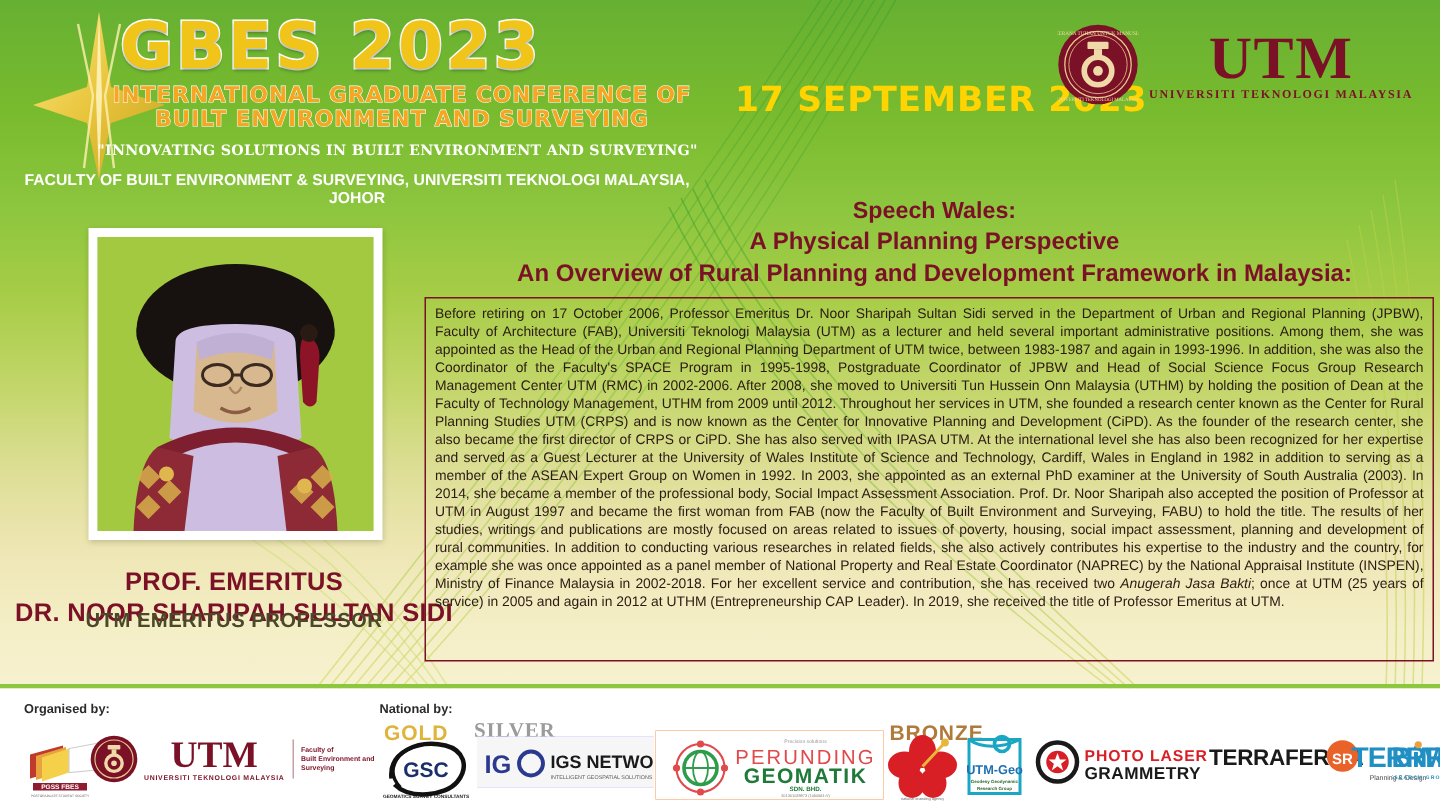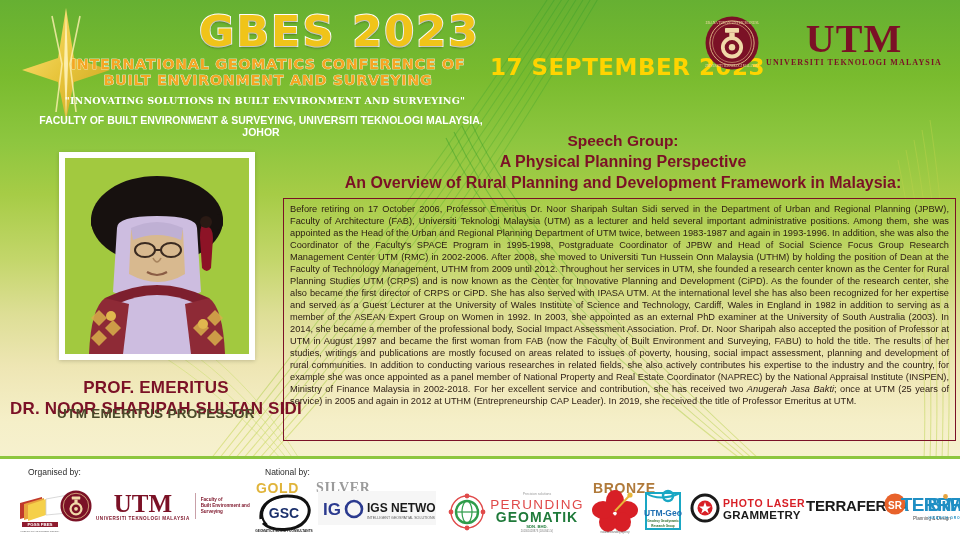--- a/index.html
+++ b/index.html
@@ -28,21 +28,21 @@
 
   
   .swoosh{ position:absolute; top:0; left:0; width:960px; height:460px; pointer-events:none; }
 
   
   .emblem{ position:absolute; left:22px; top:8px; width:88px; height:112px; }
 
   
   .gbes-title{
     position:absolute; left:80px; top:6px; width:400px;
-    text-align:right;
+    text-align:left;
     font-size:43px; font-weight:bold; letter-spacing:2px;
     font-family:"DejaVu Sans", sans-serif;
     color:#f0c419;
     -webkit-text-stroke:2px #ffffff;
     paint-order:stroke fill;
     text-shadow:0 2px 2px rgba(0,0,0,.25);
   }
   .gbes-sub1{
     position:absolute; left:48px; top:56px; width:440px;
     text-align:center;
@@ -54,21 +54,21 @@
     paint-order:stroke fill;
   }
   .gbes-sub2{
     position:absolute; left:40px; top:95px; width:450px;
     text-align:center;
     font-size:9.5px; font-weight:bold; letter-spacing:.2px;
     font-family:"DejaVu Serif", serif;
     color:#ffffff;
   }
   .gbes-sub3{
-    position:absolute; left:26px; top:114px; width:470px;
+    position:absolute; left:3px; top:114px; width:470px;
     text-align:center;
     font-size:10.5px; font-weight:bold;
     color:#ffffff;
   }
   .date{
     position:absolute; left:490px; top:54px;
     font-size:23px; font-weight:bold; letter-spacing:.5px;
     color:#ffd400;
     font-family:"DejaVu Sans", sans-serif;
   }
@@ -130,21 +130,21 @@
   
   .divider{
     position:absolute; left:0; top:456px; width:960px; height:3px;
     background:#8dc63f;
   }
   .footer{
     position:absolute; left:0; top:459px; width:960px; height:81px;
     background:#ffffff;
   }
   .f-label{
-    position:absolute; font-size:8.5px; font-weight:normal; color:#2b2b2b;margin-left:12px;
+    position:absolute; font-size:8.5px; font-weight:bold; color:#2b2b2b;
   }
   .tier{ position:absolute; font-size:14px; font-weight:bold; letter-spacing:.6px; }
   .tier.gold{ color:#e0b43a; }
   .tier.silver{ color:#9b9b9b;font-family:Liberation Serif, serif; }
   .tier.bronze{ color:#b07a3a; }
 
   .logo{ position:absolute; display:flex; align-items:center; }
 
   
   .lt{ font-family:"Liberation Sans", sans-serif; font-weight:bold; }
@@ -202,21 +202,21 @@
       </linearGradient>
     </defs>
     <path d="M44,0 L52,50 L88,62 L52,74 L44,112 L36,74 L0,62 L36,50 Z" fill="url(#gd)"></path>
     <path d="M44,0 L46,56 L44,112 L42,56 Z" fill="#fff4c0" opacity="0.85"></path>
     <path d="M30,8 L40,56 L34,104" stroke="#fff0b0" stroke-width="1.6" fill="none" opacity="0.8"></path>
     <path d="M58,8 L48,56 L54,104" stroke="#fff0b0" stroke-width="1.6" fill="none" opacity="0.8"></path>
   </svg>
 
   <div class="gbes-title">GBES 2023</div>
   <div class="gbes-sub1">
-    <div>INTERNATIONAL GEOMATICS CONFERENCE OF</div>
+    <div>INTERNATIONAL GRADUATE CONFERENCE OF</div>
     <div>BUILT ENVIRONMENT AND SURVEYING</div>
   </div>
   <div class="gbes-sub2">"INNOVATING SOLUTIONS IN BUILT ENVIRONMENT AND SURVEYING"</div>
   <div class="gbes-sub3">FACULTY OF BUILT ENVIRONMENT &amp; SURVEYING, UNIVERSITI TEKNOLOGI MALAYSIA, JOHOR</div>
   <div class="date">17 SEPTEMBER 2023</div>
 
   <div class="utm-head">
     <svg class="utm-seal" viewBox="0 0 100 100">
       <circle cx="50" cy="50" r="49" fill="#7b1126"></circle>
       <circle cx="50" cy="50" r="41" fill="none" stroke="#e8c98f" stroke-width="1.6"></circle>
@@ -268,21 +268,21 @@
     </div>
   </div>
 
   <div class="speaker-name">
     <div>PROF. EMERITUS</div>
     <div>DR. NOOR SHARIPAH SULTAN SIDI</div>
   </div>
   <div class="speaker-role">UTM EMERITUS PROFESSOR</div>
 
   <div class="speech-block">
-    <div class="speech-label">Speech Group:</div>
+    <div class="speech-label">Speech Wales:</div>
     <div class="speech-line">A Physical Planning Perspective</div>
     <div class="speech-line">An Overview of Rural Planning and Development Framework in Malaysia:</div>
   </div>
 
   <div class="bio"><span>Before retiring on 17 October 2006, Professor Emeritus Dr. Noor Sharipah Sultan Sidi served in the Department of Urban and Regional Planning (JPBW), Faculty of Architecture (FAB), Universiti Teknologi Malaysia (UTM) as a lecturer and held several important administrative positions. Among them, she was appointed as the Head of the Urban and Regional Planning Department of UTM twice, between 1983-1987 and again in 1993-1996. In addition, she was also the Coordinator of the Faculty's SPACE Program in 1995-1998, Postgraduate Coordinator of JPBW and Head of Social Science Focus Group Research Management Center UTM (RMC) in 2002-2006. After 2008, she moved to Universiti Tun Hussein Onn Malaysia (UTHM) by holding the position of Dean at the Faculty of Technology Management, UTHM from 2009 until 2012. Throughout her services in UTM, she founded a research center known as the Center for Rural Planning Studies UTM (CRPS) and is now known as the Center for Innovative Planning and Development (CiPD). As the founder of the research center, she also became the first director of CRPS or CiPD. She has also served with IPASA UTM. At the international level she has also been recognized for her expertise and served as a Guest Lecturer at the University of Wales Institute of Science and Technology, Cardiff, Wales in England in 1982 in addition to serving as a member of the ASEAN Expert Group on Women in 1992. In 2003, she appointed as an external PhD examiner at the University of South Australia (2003). In 2014, she became a member of the professional body, Social Impact Assessment Association. Prof. Dr. Noor Sharipah also accepted the position of Professor at UTM in August 1997 and became the first woman from FAB (now the Faculty of Built Environment and Surveying, FABU) to hold the title. The results of her studies, writings and publications are mostly focused on areas related to issues of poverty, housing, social impact assessment, planning and development of rural communities. In addition to conducting various researches in related fields, she also actively contributes his expertise to the industry and the country, for example she was once appointed as a panel member of National Property and Real Estate Coordinator (NAPREC) by the National Appraisal Institute (INSPEN), Ministry of Finance Malaysia in 2002-2018. For her excellent service and contribution, she has received two </span><i>Anugerah Jasa Bakti</i><span>; once at UTM (25 years of service) in 2005 and again in 2012 at UTHM (Entrepreneurship CAP Leader). In 2019, she received the title of Professor Emeritus at UTM.</span></div>
 
   <div class="divider"></div>
   <div class="footer">
 
     <div class="f-label" style="left:16px; top:8px;">Organised by:</div>

